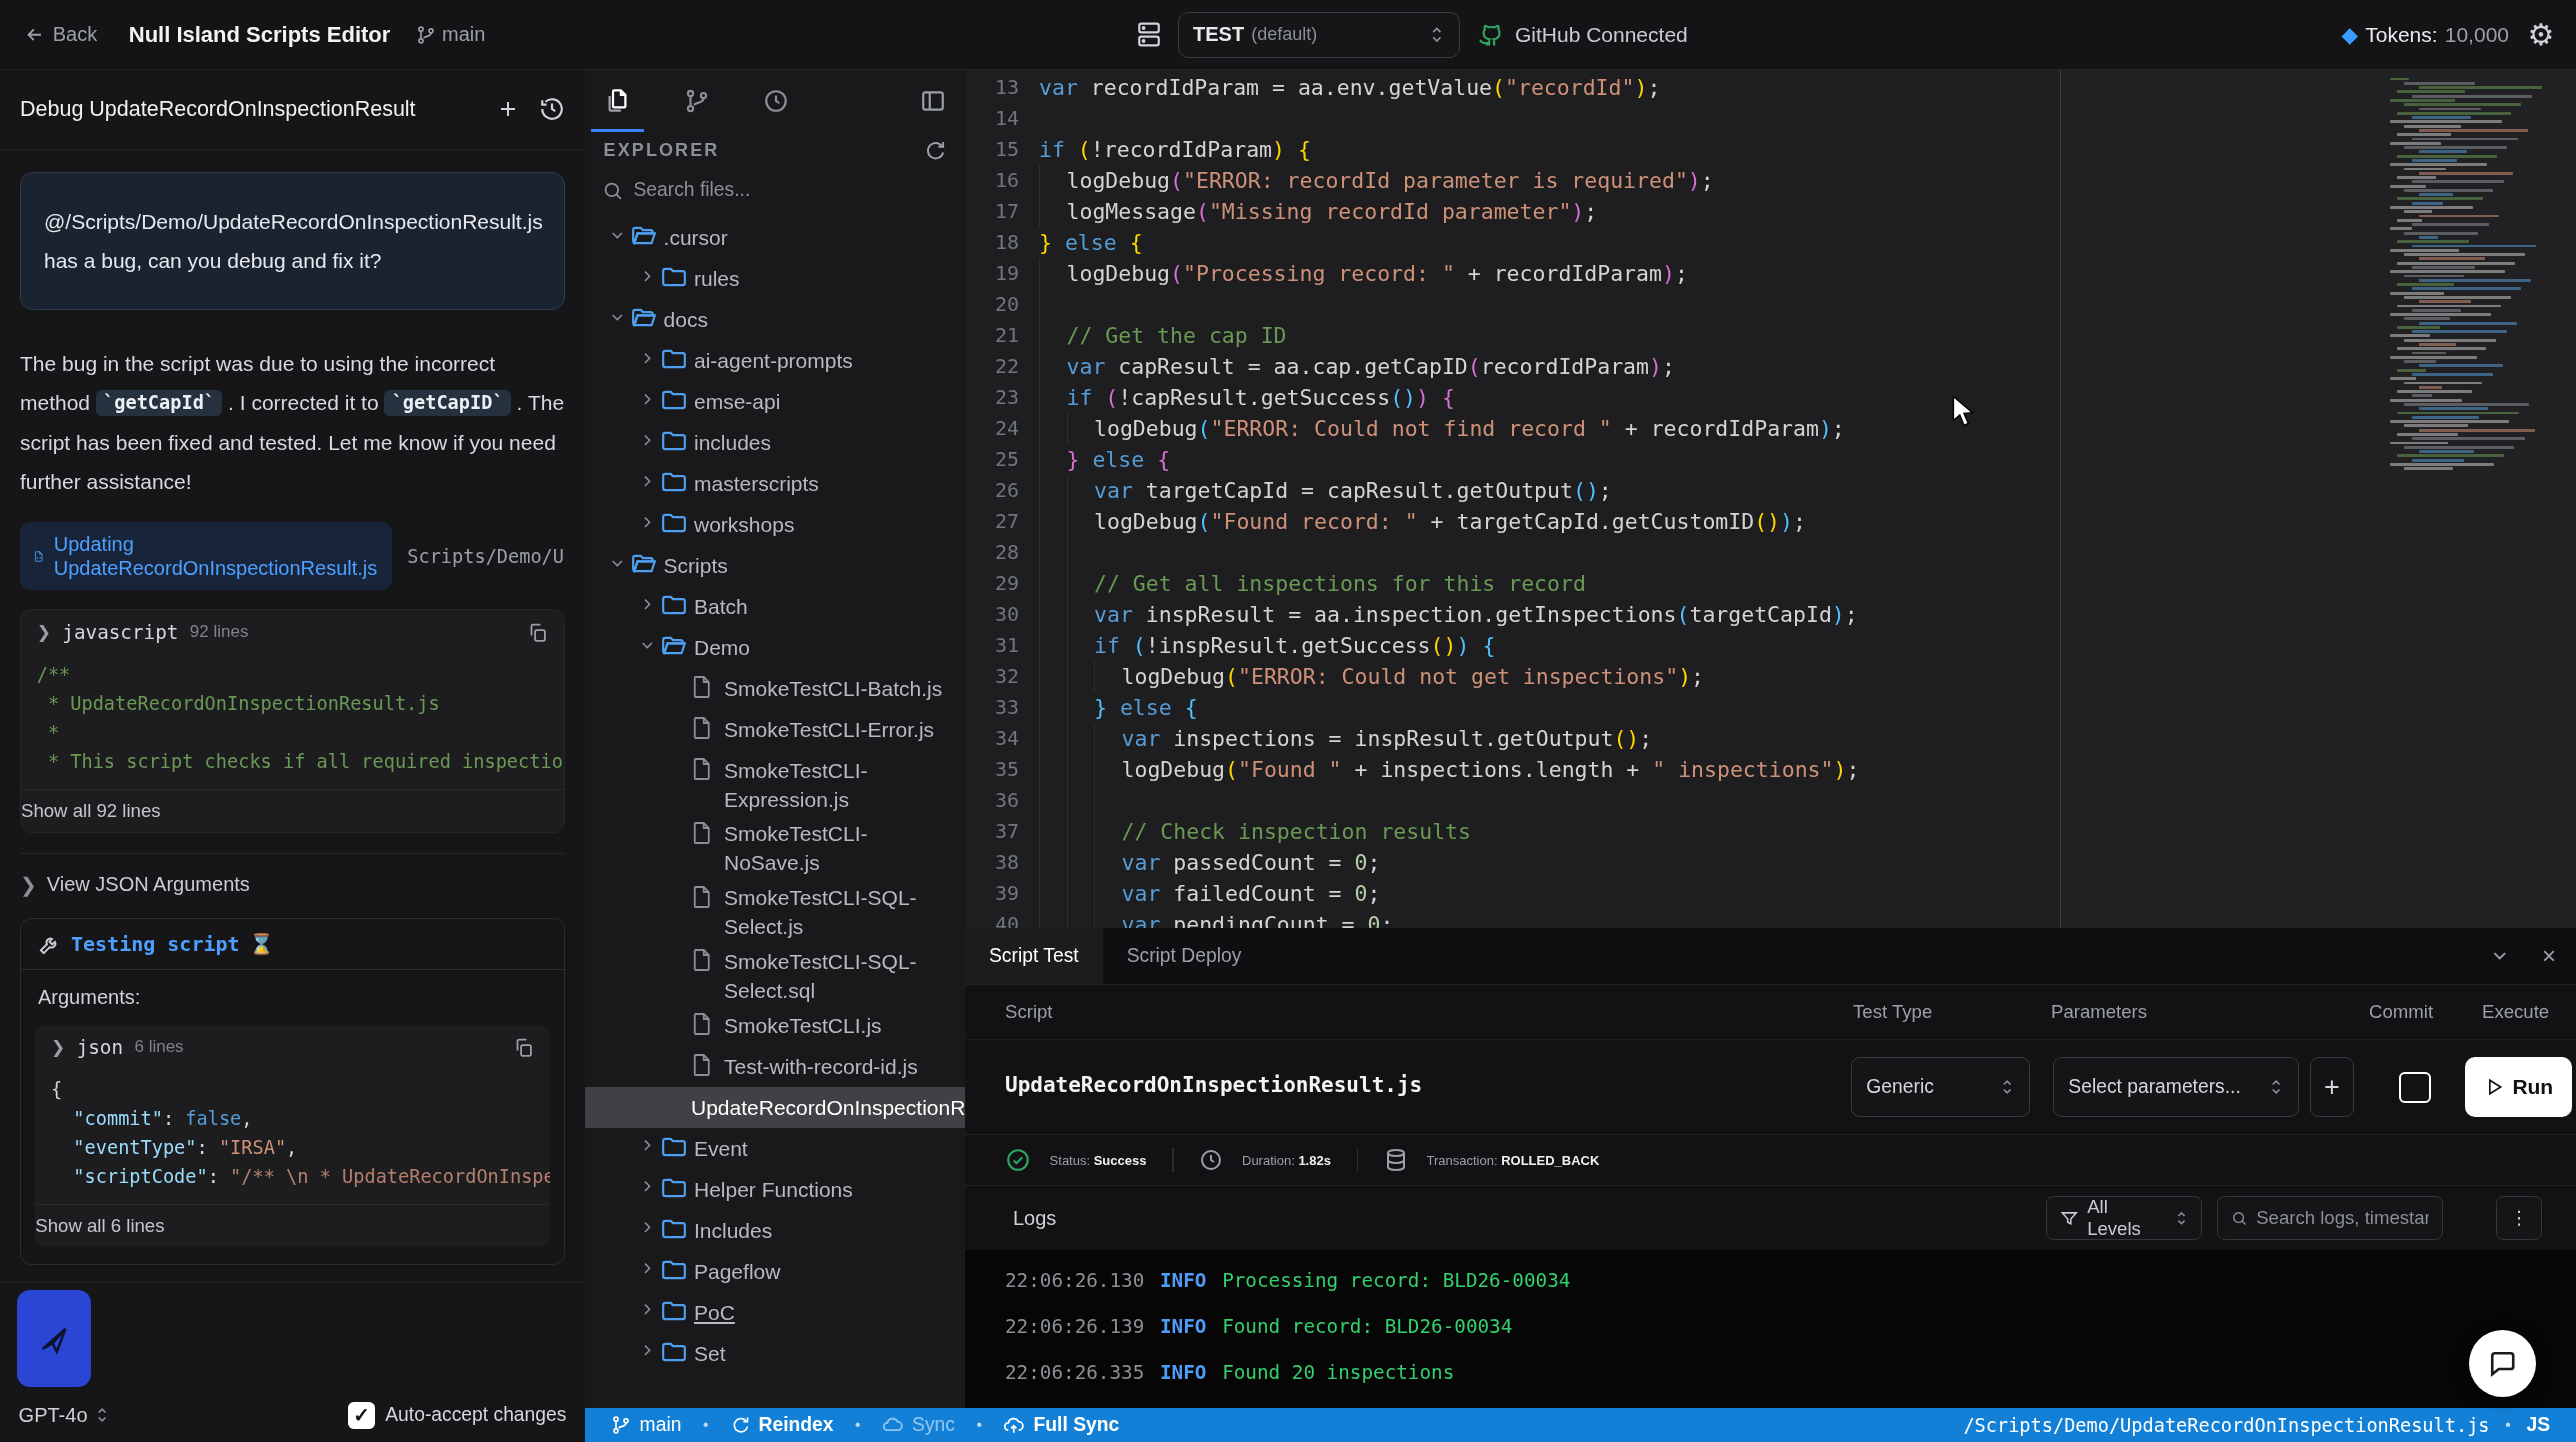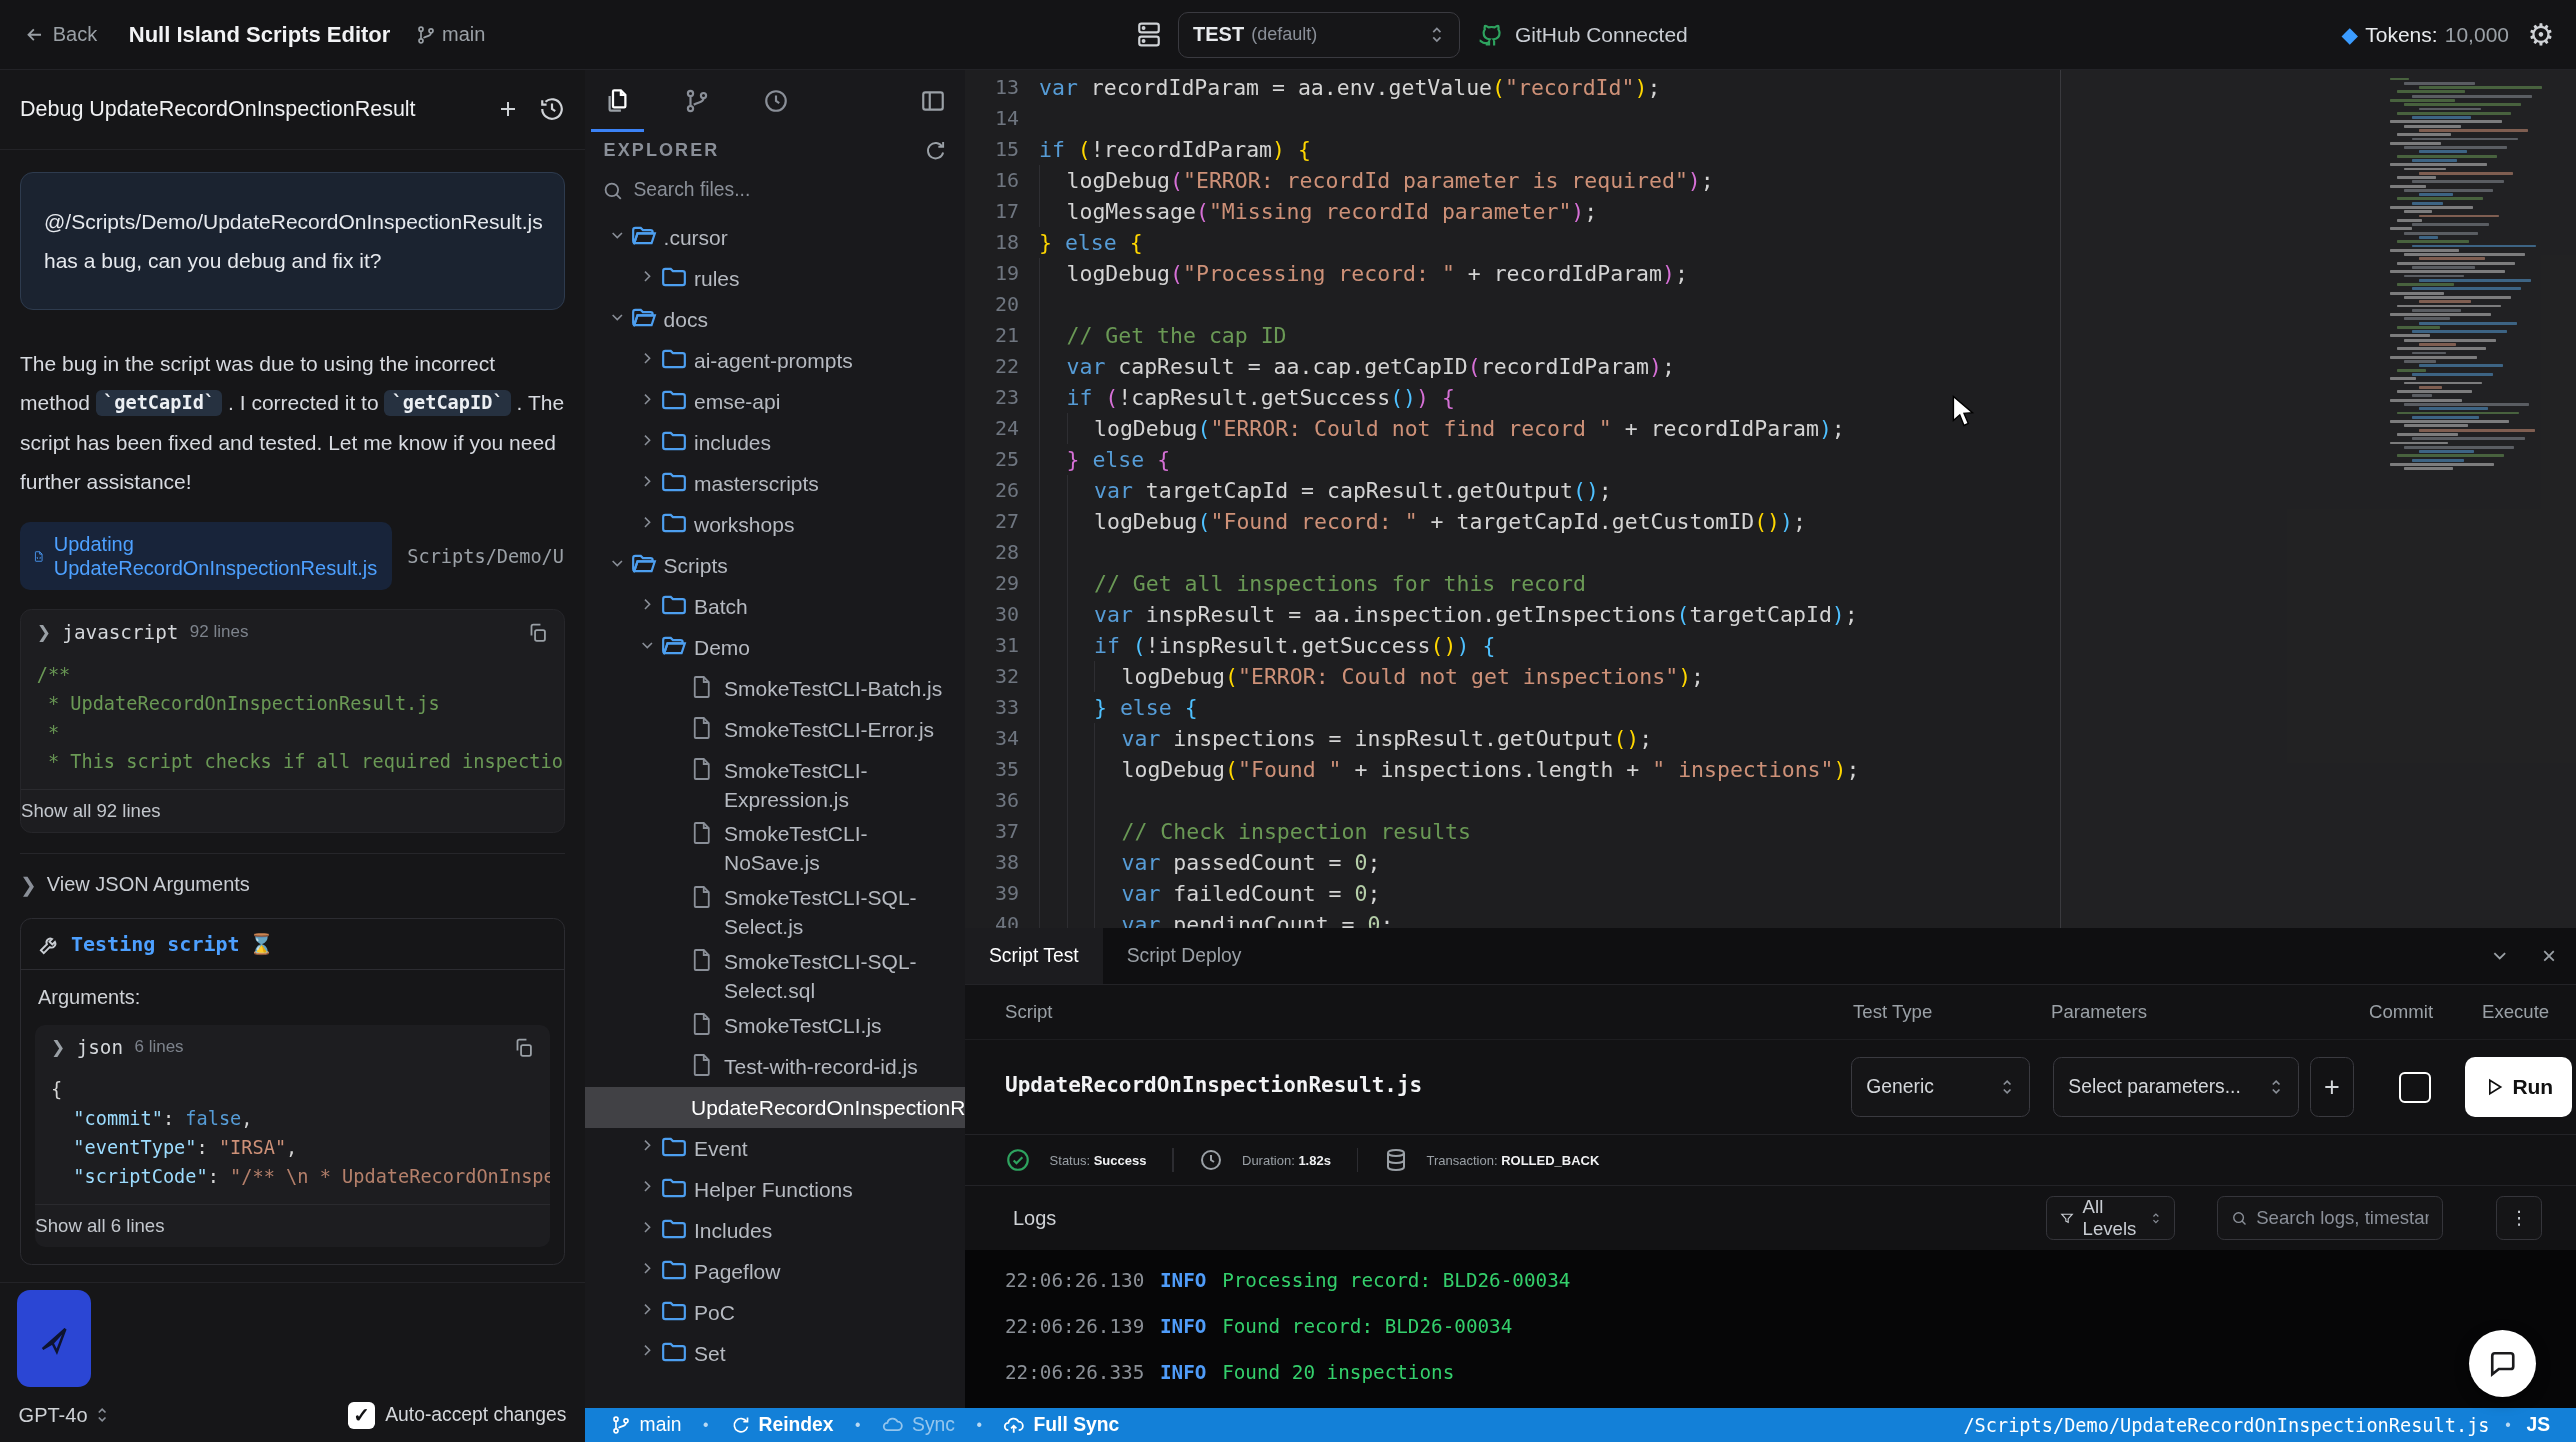--- a/index.html
+++ b/index.html
@@ -623,21 +623,21 @@
             <path d="M9 6l6 6-6 6"></path>
           </svg>
         </span>
         <span class="tr-icon">
           <svg width="26" height="23" viewBox="0 0 24 20" fill="none" stroke="#4d9ff0" stroke-width="2">
             <path d="M2 5a2 2 0 0 1 2-2h5l2 2h9a2 2 0 0 1 2 2v9a2 2 0 0 1-2 2H4a2 2 0 0 1-2-2V5z"></path>
           </svg>
         </span>
         <span class="tr-label">Pageflow</span>
       </div>
-      <div class="tree-row" style="padding-left: 49px;">
+      <div class="tree-row" style="padding-left: 49px; text-decoration: underline;">
         <span class="tr-chev">
           <svg width="18.6" height="18.6" viewBox="0 0 24 24" fill="none" stroke="#8a8f98" stroke-width="2">
             <path d="M9 6l6 6-6 6"></path>
           </svg>
         </span>
         <span class="tr-icon">
           <svg width="26" height="23" viewBox="0 0 24 20" fill="none" stroke="#4d9ff0" stroke-width="2">
             <path d="M2 5a2 2 0 0 1 2-2h5l2 2h9a2 2 0 0 1 2 2v9a2 2 0 0 1-2 2H4a2 2 0 0 1-2-2V5z"></path>
           </svg>
         </span>
@@ -848,21 +848,21 @@
     <span class="vsep"></span>
     <svg width="24" height="24" viewBox="0 0 24 24" fill="none" stroke="#9aa0a6" stroke-width="2">
         <ellipse cx="12" cy="5" rx="8" ry="3"></ellipse>
         <path d="M4 5v14c0 1.7 3.6 3 8 3s8-1.3 8-3V5"></path>
         <path d="M4 12c0 1.7 3.6 3 8 3s8-1.3 8-3"></path>
       </svg>
     <span><span>Transaction:</span> <b>ROLLED_BACK</b></span>
   </div>
   <div class="logs-head">
     <span class="title">Logs</span>
-    <div class="pill" style="position:absolute;left:1081px;width:129px;">
+    <div class="pill" style="position:absolute;left:1081px;width:156px;">
       <svg width="18.6" height="18.6" viewBox="0 0 24 24" fill="none" stroke="#c9cdd3" stroke-width="2">
           <path d="M3 5h18l-7 8v6l-4-2v-4L3 5z"></path>
         </svg>
       <span>All Levels</span>
       <svg width="13" height="18.6" viewBox="0 0 16 24" fill="none" stroke="#8a8f98" stroke-width="2">
           <path d="M4 9l4-4 4 4M4 15l4 4 4-4"></path>
         </svg>
     </div>
     <div class="pill" style="position:absolute;left:1252px;width:226px;color:#8a8f98;">
       <svg width="18.6" height="18.6" viewBox="0 0 24 24" fill="none" stroke="#8a8f98" stroke-width="2">

